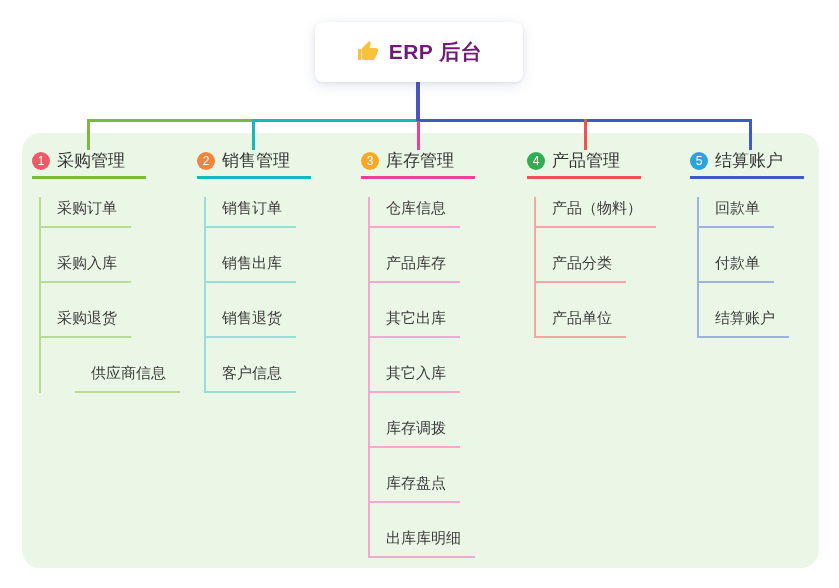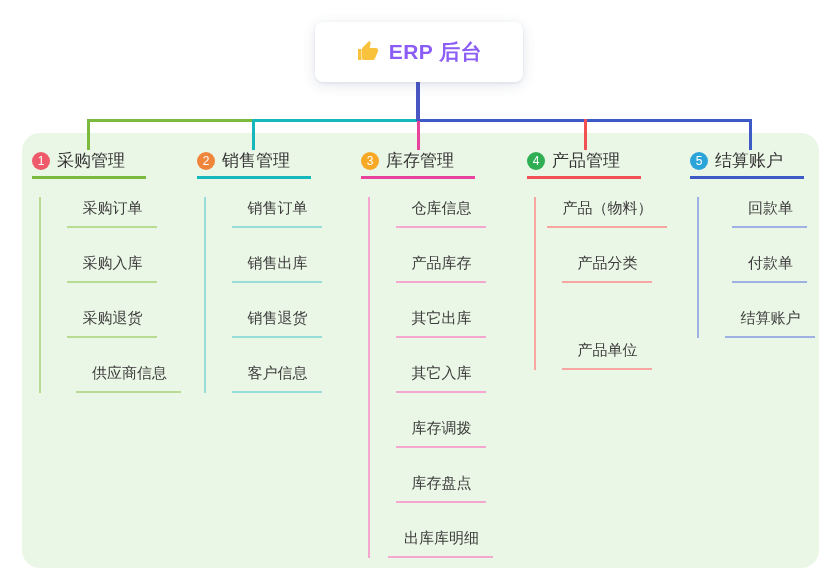--- a/index.html
+++ b/index.html
@@ -8,35 +8,35 @@
 
   
   .panel{position:absolute;left:22px;top:133px;width:797px;height:435px;
          background:#ebf7e6;border-radius:18px;}
 
   
   .root-node{position:absolute;left:315px;top:22px;width:208px;height:60px;
              background:#ffffff;border-radius:8px;
              box-shadow:0 3px 14px rgba(60,80,120,.14), 0 1px 3px rgba(60,80,120,.10);
              display:flex;align-items:center;justify-content:center;gap:9px;}
-  .root-title{font-size:21px;font-weight:600;color:#8b5cf6;letter-spacing:.5px;}
+  .root-title{font-size:21px;font-weight:600;color:#701a75;letter-spacing:.5px;}
   .thumb-icon{width:24px;height:24px;display:inline-block;}
 
   
   .line{position:absolute;}
 
   
   .branch{position:absolute;top:150px;width:150px;}
   .branch-label{display:flex;align-items:center;gap:7px;
                 width:114px;padding-bottom:5px;border-bottom:3px solid #000;
                 font-size:17px;color:#333;font-weight:500;line-height:21px;white-space:nowrap;}
   .badge{flex:0 0 auto;width:18px;height:18px;border-radius:50%;
          color:#fff;font-size:12px;line-height:18px;text-align:center;font-weight:500;}
   .branch-items{list-style:none;margin:0 0 0 7px;padding:0;border-left:2px solid #ccc;}
-  .branch-items li{margin-top:24px;line-height:0;white-space:nowrap;text-align:center;}
+  .branch-items li{margin-top:24px;line-height:0;white-space:nowrap;}
   .branch-items li:first-child{margin-top:18px;}
   .item-text{display:inline-block;font-size:15px;line-height:21px;color:#3c3c3c;
              padding:0 14px 8px 16px;border-bottom:2px solid #ccc;}
 </style>
 </head>
 <body>
 
 <div id="stage">
 
   <div class="panel" style="background: rgb(235, 247, 230);"></div>
@@ -102,21 +102,21 @@
         </ul>
       </div>
       <div class="branch" style="left: 527px;">
         <div class="branch-label" style="border-bottom-color: rgb(241, 81, 82);">
           <span class="badge" style="background: rgb(47, 174, 83);">4</span>
           <span>产品管理</span>
         </div>
         <ul class="branch-items" style="border-left-color: rgb(247, 166, 162);">
           <li><span class="item-text" style="border-bottom-color: rgb(247, 166, 162);">产品（物料）</span></li>
           <li><span class="item-text" style="border-bottom-color: rgb(247, 166, 162);">产品分类</span></li>
-          <li><span class="item-text" style="border-bottom-color: rgb(247, 166, 162); margin-top: 32px;">产品单位</span></li>
+          <li><span class="item-text" style="border-bottom-color: rgb(247, 166, 162);">产品单位</span></li>
         </ul>
       </div>
       <div class="branch" style="left: 690px;">
         <div class="branch-label" style="border-bottom-color: rgb(61, 90, 198);">
           <span class="badge" style="background: rgb(42, 164, 217);">5</span>
           <span>结算账户</span>
         </div>
         <ul class="branch-items" style="border-left-color: rgb(159, 176, 226);">
           <li><span class="item-text" style="border-bottom-color: rgb(159, 176, 226);">回款单</span></li>
           <li><span class="item-text" style="border-bottom-color: rgb(159, 176, 226);">付款单</span></li>

